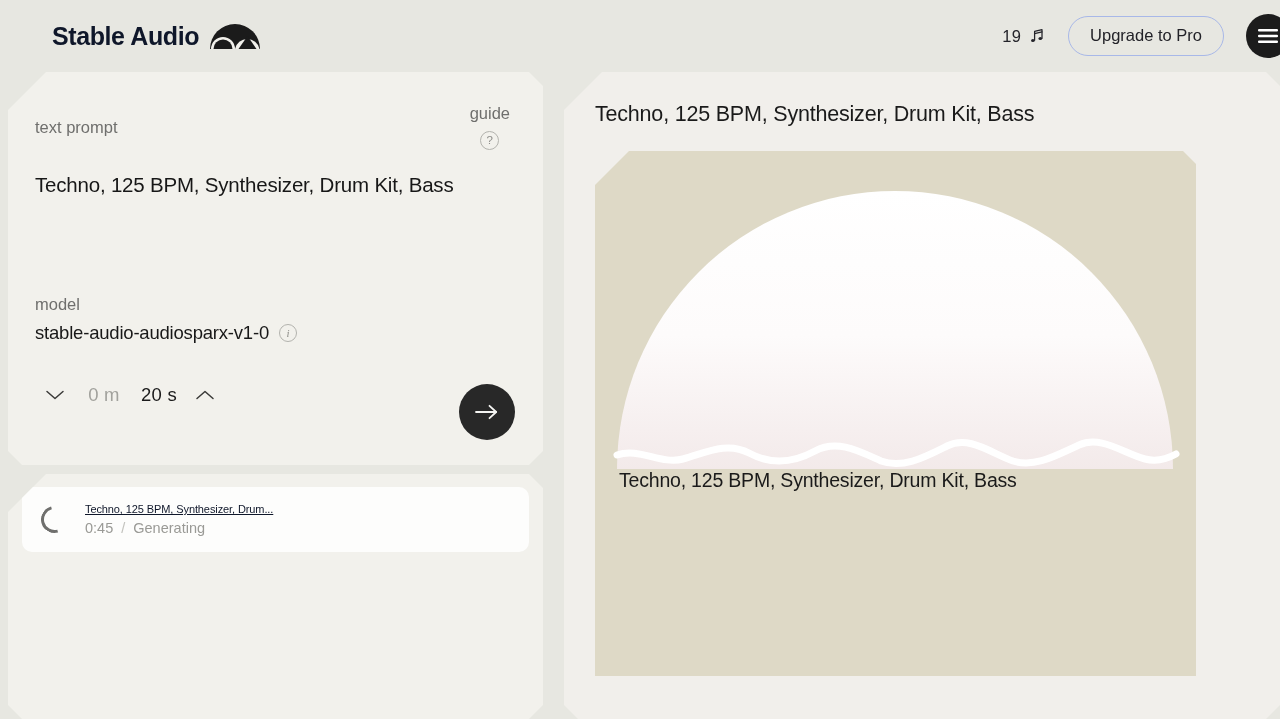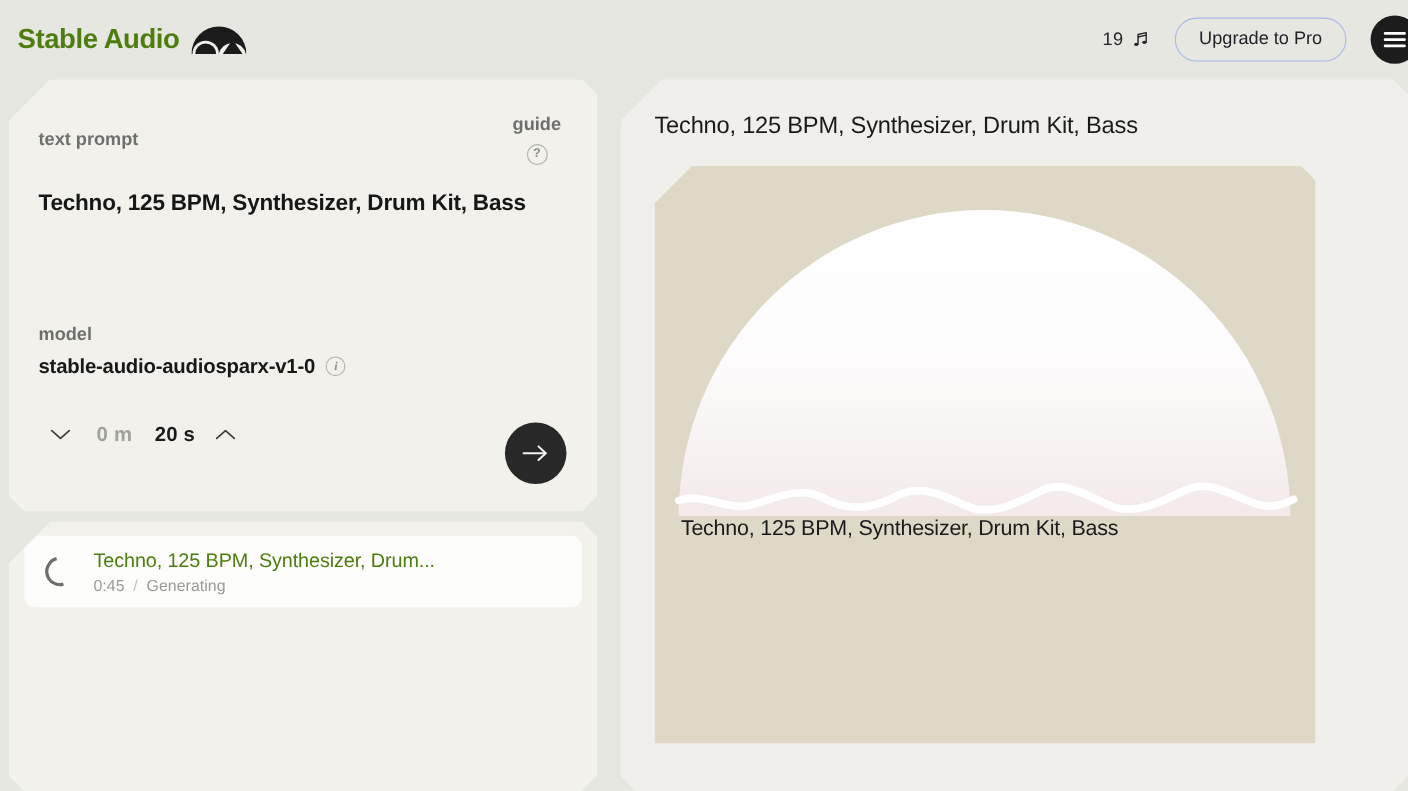--- a/index.html
+++ b/index.html
@@ -29,22 +29,23 @@
 
   .brand {
     display: flex;
     align-items: center;
     gap: 11px;
   }
   .brand-name {
     font-size: 25px;
     font-weight: 700;
     letter-spacing: -0.4px;
-    color: #4d7c0f;
+    color: #0f172a;
     white-space: nowrap;
+    margin-left: 36px;
   }
   .brand-mark {
     width: 50px;
     height: 26px;
     display: block;
   }
 
   .header-right {
     display: flex;
     align-items: center;
@@ -119,21 +120,20 @@
       0 calc(100% - 14px),
       0 38px
     );
   }
 
   .prompt-card {
     background: #f2f1ec;
     height: 393px;
     padding: 32px 33px 0 27px;
     position: relative;
-    font-weight: bold;
   }
 
   .prompt-head {
     display: flex;
     align-items: center;
     justify-content: space-between;
     margin-bottom: 21px;
   }
   .prompt-label {
     font-size: 16.5px;
@@ -276,24 +276,25 @@
     height: 27px;
     flex: 0 0 27px;
     border-radius: 50%;
     border: 3px solid #6f6f6d;
     border-top-color: transparent;
     border-right-color: transparent;
     transform: rotate(30deg);
   }
   .track-meta { display: flex; flex-direction: column; gap: 5px; }
   .track-title {
-    font-size: 18px;
-    color: #4d7c0f;
+    font-size: 11px;
+    color: #0f172a;
     letter-spacing: -0.1px;
     white-space: nowrap;
+    text-decoration: underline;
   }
   .track-sub {
     font-size: 14.5px;
     color: #9a9a96;
     display: flex;
     align-items: center;
     gap: 8px;
   }
   .track-sub .sep { color: #c2c2bd; }
 

